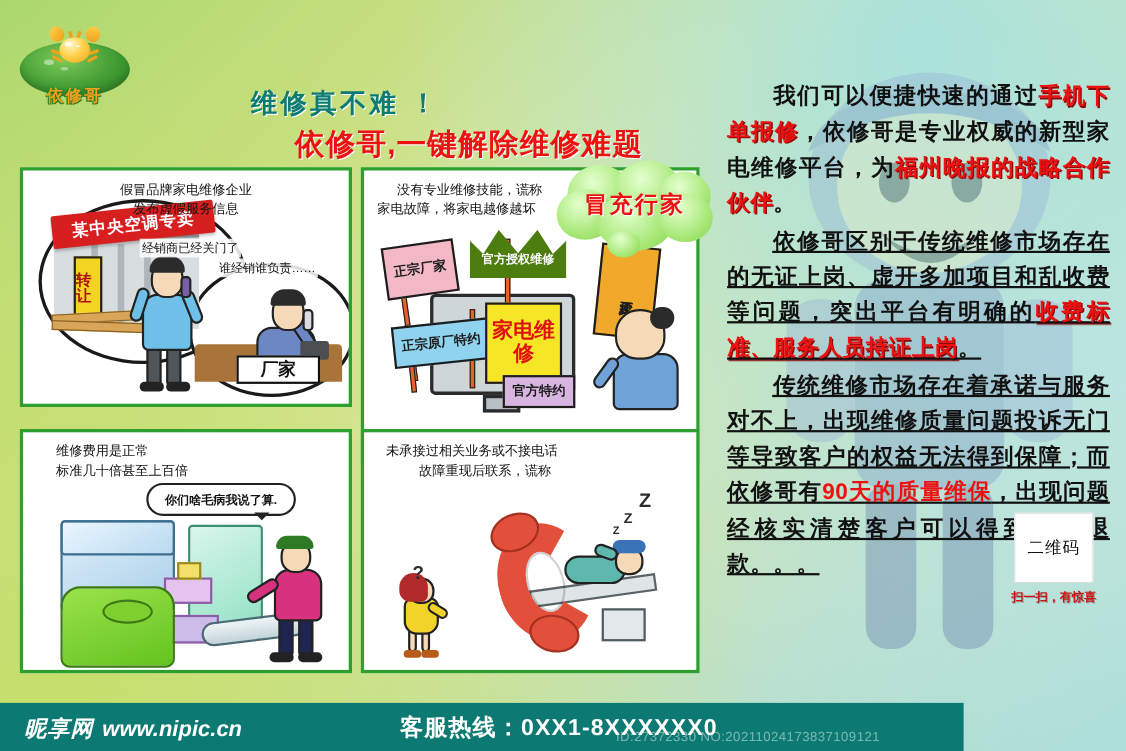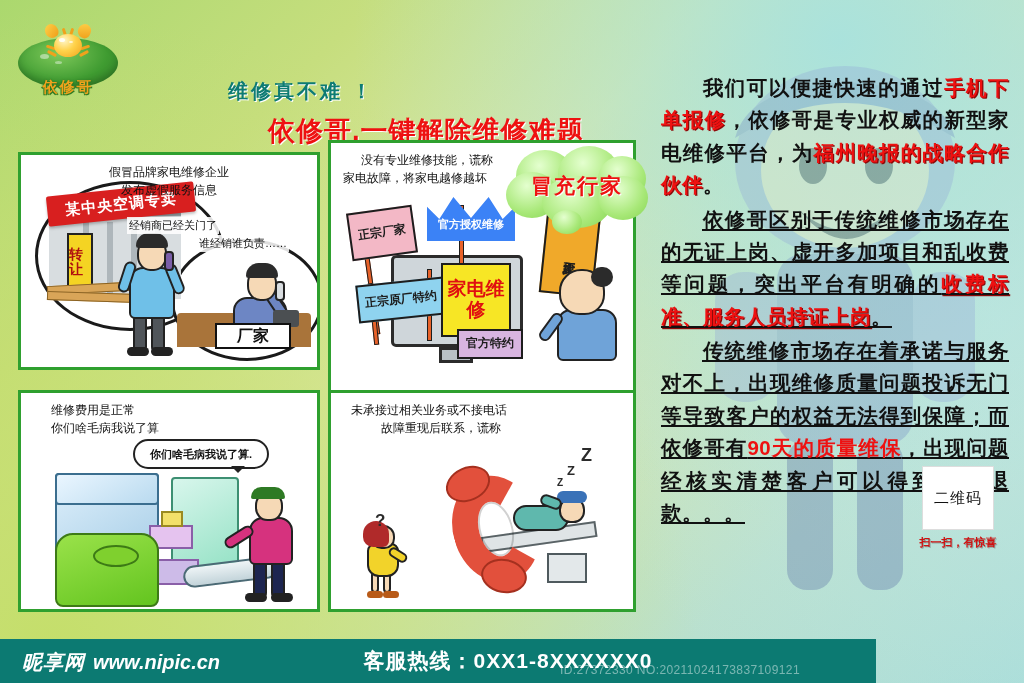--- a/index.html
+++ b/index.html
@@ -38,29 +38,29 @@
   .leg.r1{right:2px;transform:rotate(-18deg);} .leg.r2{right:3px;top:30px;transform:rotate(-28deg);}
   .logo-name{position:absolute;left:0;top:68px;width:104px;text-align:center;
        font-size:15px;font-weight:bold;color:#f0a21c;letter-spacing:2px;
        text-shadow:0 0 2px #2e7a24,1px 1px 0 #2e7a24,-1px 1px 0 #2e7a24;}
 
   .title-main{position:absolute;left:113px;top:14px;font-size:54px;font-weight:bold;
        color:#0d7b73;letter-spacing:3px;line-height:1;
        text-shadow:2px 0 0 #fff,-2px 0 0 #fff,0 2px 0 #fff,0 -2px 0 #fff,
                    2px 2px 0 #fff,-2px -2px 0 #fff,2px -2px 0 #fff,-2px 2px 0 #fff,
                    4px 4px 6px rgba(0,0,0,.12);}
-  .title-sub1{position:absolute;left:228px;top:78px;font-size:20px;font-weight:bold;
+  .title-sub1{position:absolute;left:228px;top:78px;font-size:24px;font-weight:bold;
        color:#0d7b73;letter-spacing:3px;text-shadow:1px 1px 0 #fff;}
   .title-sub2{position:absolute;left:268px;top:113px;font-size:27px;font-weight:bold;
        color:#ee1111;letter-spacing:1px;text-shadow:1px 1px 0 #fff;}
 
   
   .panel{position:absolute;background:#fff;border:3px solid #2fa02f;overflow:hidden;}
   .p1{left:18px;top:152px;width:302px;height:218px;}
-  .p2{left:328px;top:140px;width:308px;height:270px;}
+  .p2{left:328px;top:152px;width:308px;height:270px;}
   .p3{left:18px;top:390px;width:302px;height:222px;}
   .p4{left:328px;top:390px;width:308px;height:222px;}
   .cap{position:absolute;left:0;right:0;top:8px;text-align:center;
        font-size:12px;color:#111;line-height:1.5;z-index:6;}
   .cap.ind{text-align:left;padding-left:30px;}
   .scene{position:absolute;inset:0;}
 
   
   .bubble-big{position:absolute;border-radius:50%;background:#fff;border:3px solid #1a1a1a;}
   .sign-red{position:absolute;left:26px;top:34px;width:148px;height:30px;background:#d81f1f;
@@ -96,21 +96,21 @@
   .handset{position:absolute;width:10px;height:20px;border-radius:4px;background:#7a5ea8;border:2px solid #222;}
 
   
   .monitor{position:absolute;left:60px;top:112px;width:132px;height:92px;background:#cfd6da;
        border:3px solid #2b2b2b;border-radius:5px;z-index:2;}
   .monitor-stand{position:absolute;left:108px;top:204px;width:34px;height:16px;background:#b8c0c5;
        border:3px solid #2b2b2b;z-index:2;}
   .flag{position:absolute;display:flex;align-items:center;justify-content:center;
        font-size:12px;font-weight:bold;color:#1d1d1d;border:2px solid #1d1d1d;z-index:5;text-align:center;line-height:1.1;}
   .f-pink{left:18px;top:66px;width:66px;height:48px;background:#f3b8c6;transform:rotate(-8deg);}
-  .f-crown{left:96px;top:54px;width:88px;height:44px;background:#3b82f6;color:#fff;
+  .f-crown{left:96px;top:54px;width:88px;height:44px;background:#4d7c0f;color:#fff;
        clip-path:polygon(0 100%,0 22%,14% 50%,30% 0,50% 48%,70% 0,86% 50%,100% 22%,100% 100%);border:none;}
   .f-orange{left:212px;top:68px;width:54px;height:84px;background:#f0a92a;transform:rotate(6deg);
        writing-mode:vertical-rl;}
   .f-blue{left:26px;top:138px;width:88px;height:38px;background:#8fd3ef;transform:rotate(-6deg);}
   .f-yellow{left:110px;top:120px;width:70px;height:74px;background:#f7e625;color:#e01010;font-size:19px;}
   .f-purple{left:126px;top:186px;width:66px;height:30px;background:#d8b5e0;}
   .pole{position:absolute;width:5px;background:#e8622a;border:1px solid #1d1d1d;z-index:4;}
 
   .cloud-bubble{position:absolute;left:502px;top:146px;width:150px;height:90px;z-index:30;}
   .cloud-bubble .lobe{position:absolute;border-radius:50%;
@@ -283,21 +283,21 @@
     <div class="lobe" style="left:4px;top:26px;width:52px;height:46px;"></div>
     <div class="lobe" style="left:40px;top:30px;width:70px;height:52px;"></div>
     <div class="lobe" style="left:96px;top:30px;width:50px;height:44px;"></div>
     <div class="lobe" style="left:50px;top:64px;width:30px;height:24px;"></div>
     <div class="cloud-text">冒充行家</div>
   </div>
 
   <div class="panel p3">
     <div class="cap ind">
       <div>维修费用是正常</div>
-      <div>你们啥毛病我说了算</div>
+      <div>标准几十倍甚至上百倍</div>
     </div>
     <div class="scene">
       <div class="fridge" style="left:34px;top:80px;width:104px;height:82px;background:linear-gradient(150deg,#dff0fb,#a9cfe8);"></div>
       <div class="fridge" style="left:34px;top:80px;width:104px;height:32px;background:linear-gradient(150deg,#eaf6ff,#b9daef);"></div>
       <div class="fridge" style="left:150px;top:84px;width:68px;height:104px;background:linear-gradient(150deg,#d8f6ec,#8fe0c2);border-color:#3d8f72;"></div>
       <div class="wash"></div>
       <div class="ac"></div>
       <div class="box" style="left:128px;top:132px;width:44px;height:24px;"></div>
       <div class="box" style="left:124px;top:166px;width:54px;height:26px;background:#cdbbe8;"></div>
       <div class="box" style="left:140px;top:118px;width:22px;height:16px;background:#f2e06a;border-color:#9a8a20;"></div>

